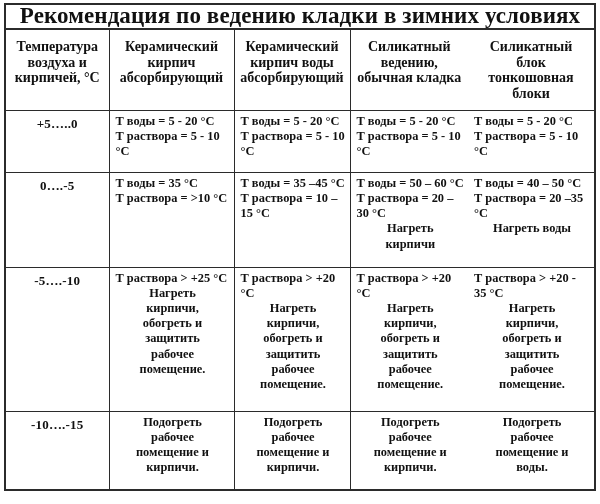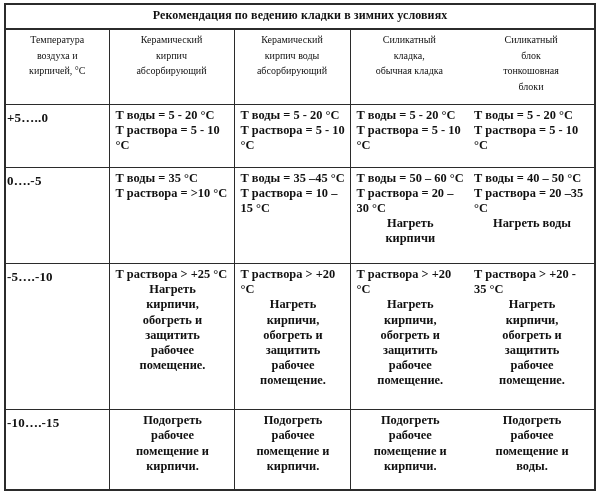--- a/index.html
+++ b/index.html
@@ -41,50 +41,51 @@
     border-collapse: collapse;
     table-layout: fixed;
     font-weight: bold;
   }
 
   
   td.title-cell {
     border-bottom: 2px solid #2b2b2b;
     text-align: center;
     vertical-align: middle;
-    font-size: 12px;
+    font-size: 23px;
     font-weight: bold;
     letter-spacing: 0.1px;
     padding: 0 2px 2px 2px;
     height: 21px;
     line-height: 19px;
     white-space: nowrap;
   }
 
   
   td.hd {
     border-bottom: 1.5px solid #2b2b2b;
     text-align: center;
     vertical-align: top;
-    font-size: 10px;
+    font-size: 14px;
     line-height: 15.5px;
-    font-weight: normal;
-    padding: 2px 3px 3px 3px;
+    font-weight: bold;
+    padding: 9px 3px 3px 3px;
   }
   td.hd .hline { display: block; }
 
   
   td.cell {
     vertical-align: top;
     font-size: 12.4px;
     line-height: 15.2px;
     font-weight: bold;
     padding: 3px 4px 8px 6px;
   }
   td.temp-cell {
+    text-align: center;
     vertical-align: top;
     font-size: 13px;
     font-weight: bold;
     padding-top: 5px;
     letter-spacing: 0.2px;
   }
   td.center-cell {
     text-align: center;
   }
 
@@ -135,21 +136,21 @@
             <span class="hline">кирпич</span>
             <span class="hline">абсорбирующий</span>
           </td>
           <td class="hd vsep-hd">
             <span class="hline">Керамический</span>
             <span class="hline">кирпич воды</span>
             <span class="hline">абсорбирующий</span>
           </td>
           <td class="hd vsep-hd">
             <span class="hline">Силикатный</span>
-            <span class="hline">кладка,</span>
+            <span class="hline">ведению,</span>
             <span class="hline">обычная кладка</span>
           </td>
           <td class="hd">
             <span class="hline">Силикатный</span>
             <span class="hline">блок</span>
             <span class="hline">тонкошовная</span>
             <span class="hline">блоки</span>
           </td>
         </tr>
 

